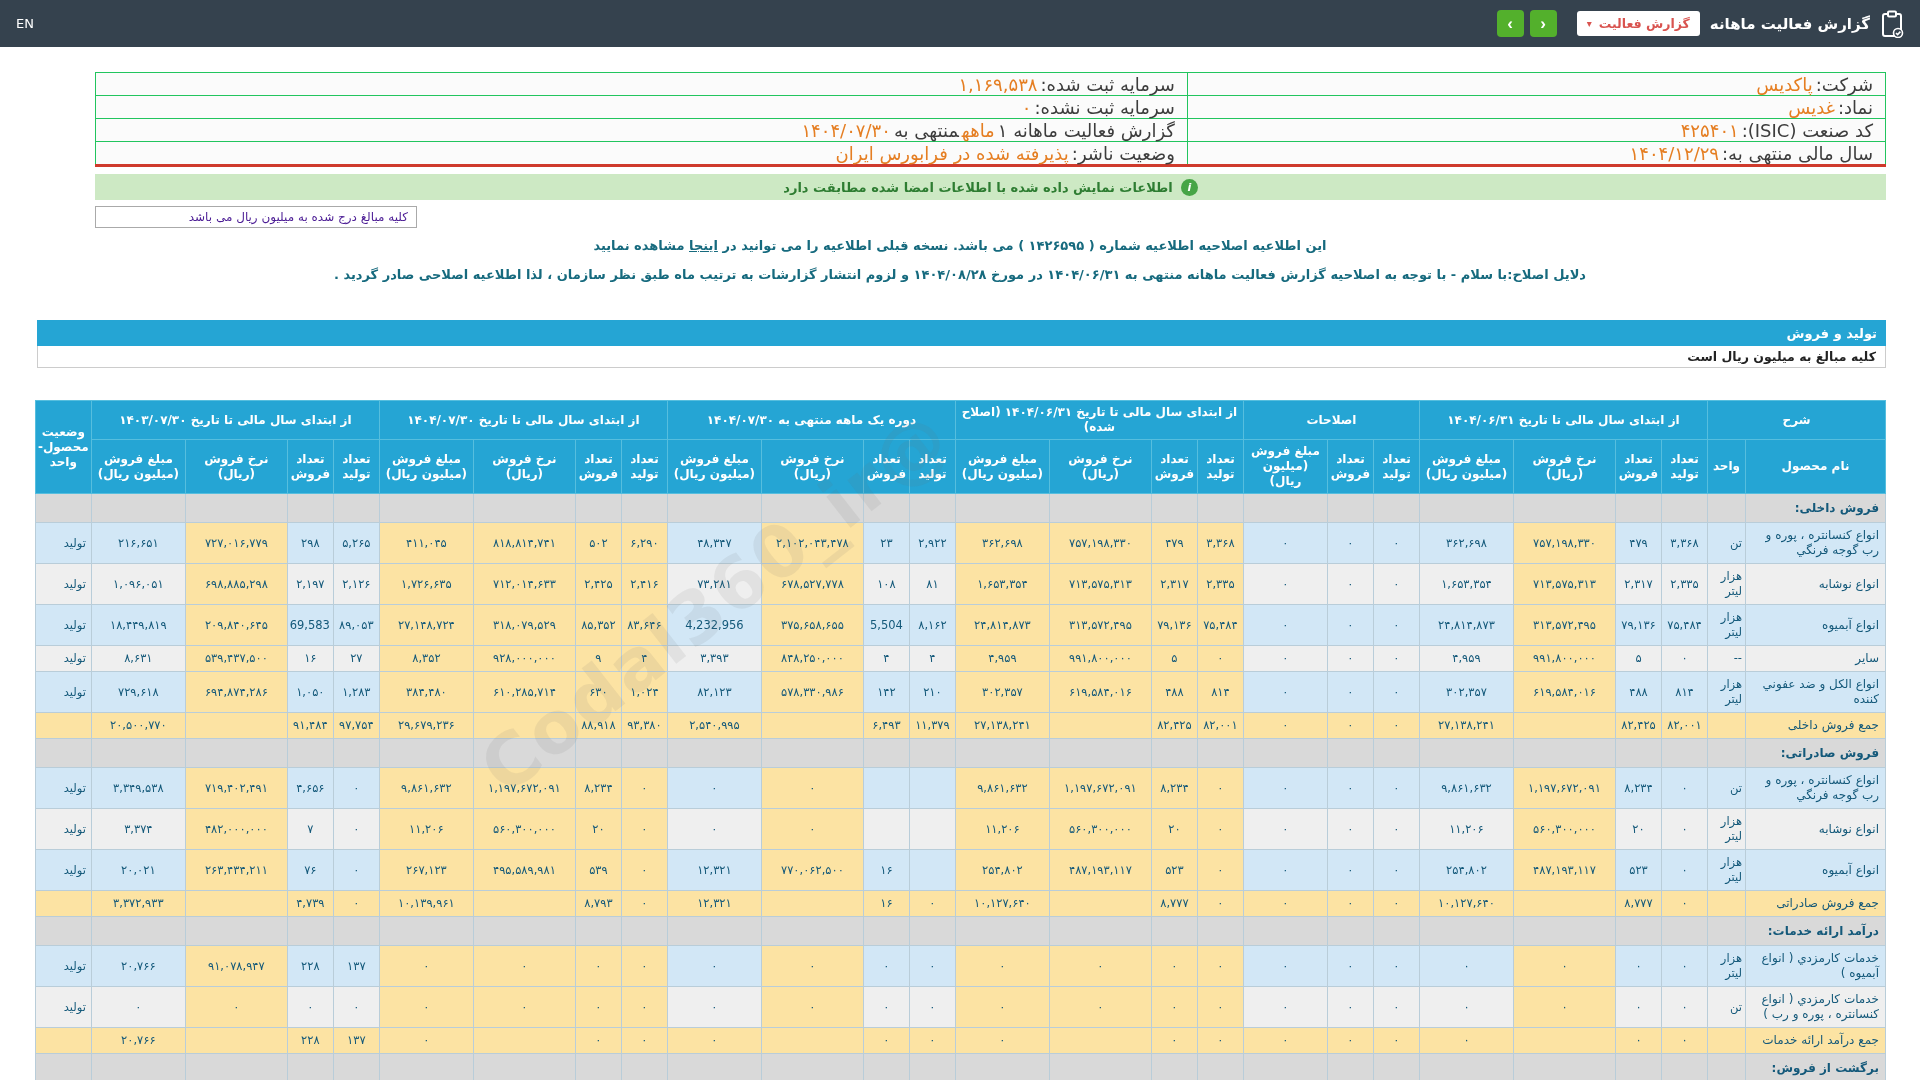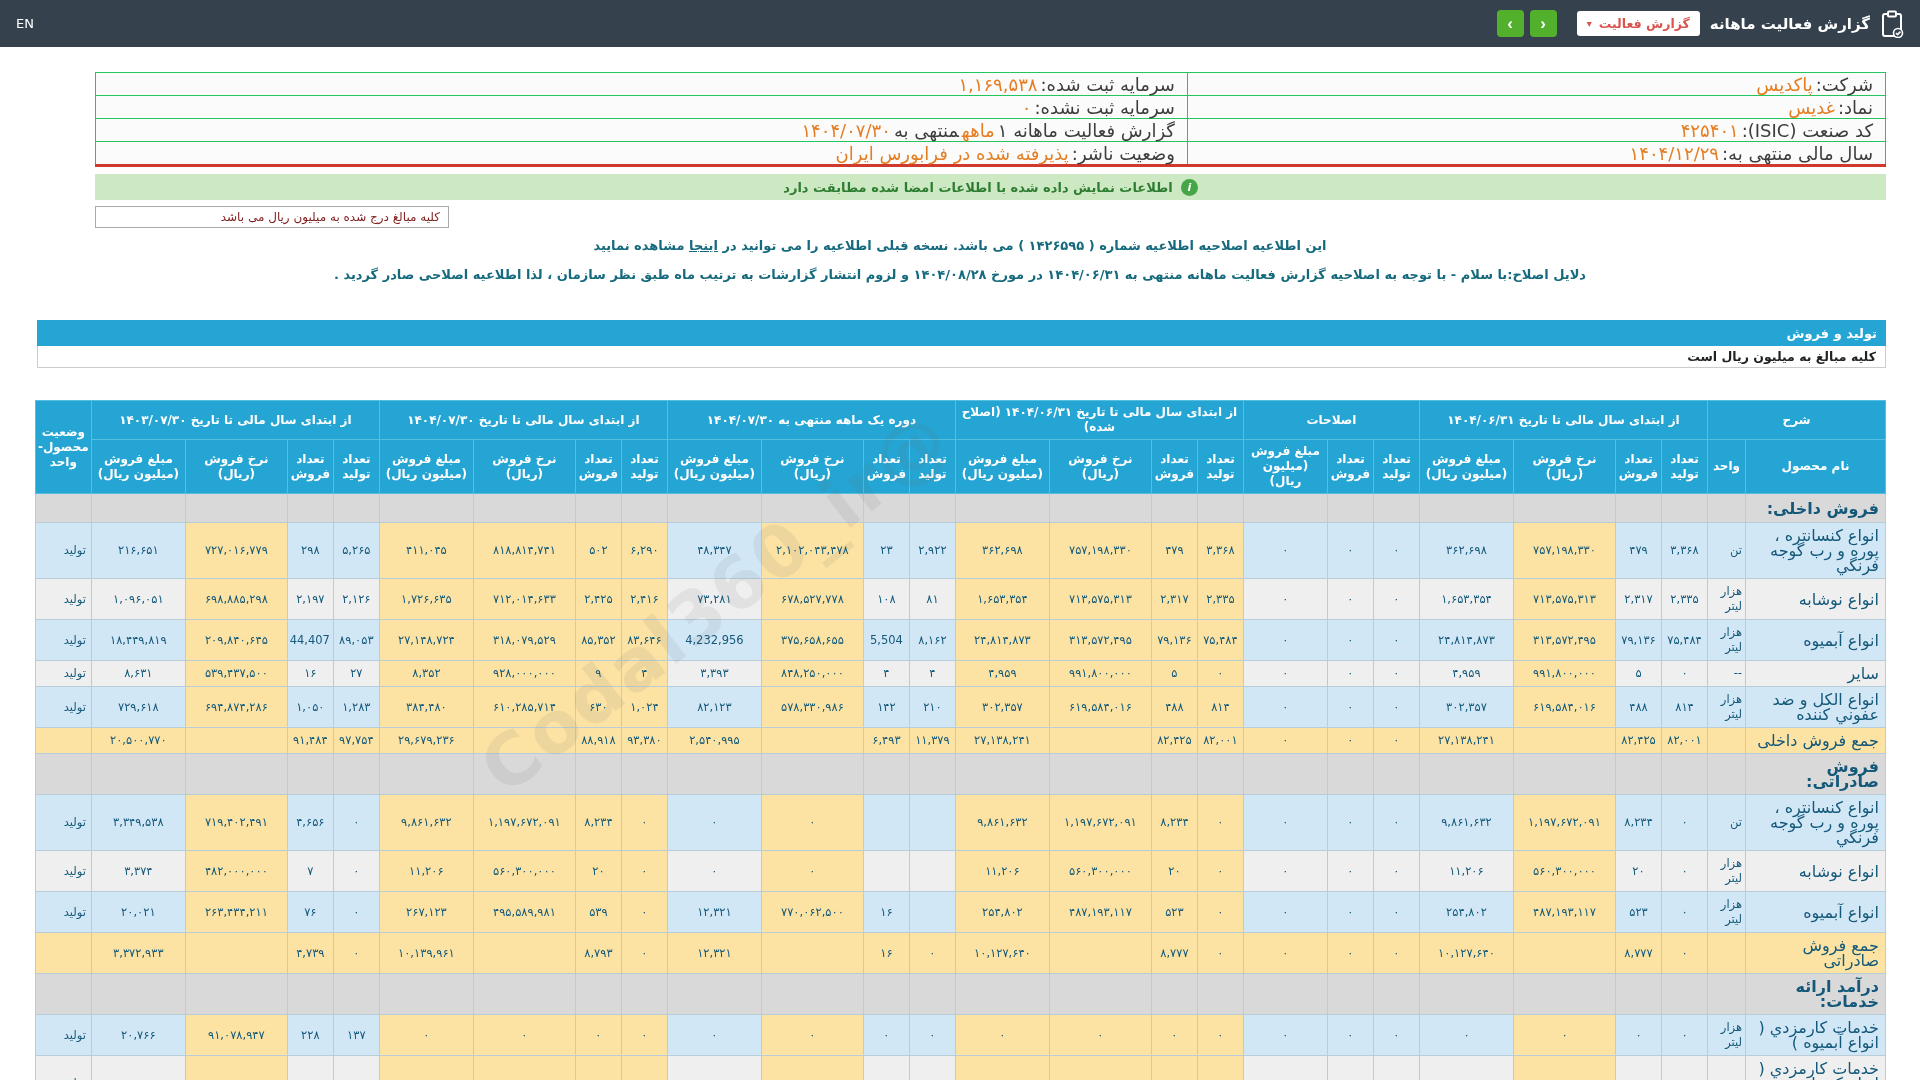--- a/index.html
+++ b/index.html
@@ -27,38 +27,38 @@
   .info-table td{height:22px;background:#fbfbfb;border:1px solid #22c55e;
     padding:0 12px;font-size:18px;color:#3d3d3d;white-space:nowrap;}
   .info-table td.c-right{width:39%;}
   .info-table td.c-left{width:61%;}
   .info-table .val{color:#e57e22;padding:0 3px;}
   
   .green-bar{margin:7px 34px 0 0;width:1791px;height:26px;background:#cde9c4;color:#2e7d32;
     font-size:13px;font-weight:bold;display:flex;align-items:center;justify-content:center;gap:8px;}
   .info-circle{width:17px;height:17px;border-radius:50%;background:#46a546;color:#fff;font-size:11px;
     font-weight:bold;font-style:italic;display:flex;align-items:center;justify-content:center;flex:0 0 17px;}
-  .amounts-box{position:absolute;left:95px;width:354px;height:22px;border:1px solid #aaa;margin-top:6px;
-    font-size:12px;color:#7f1d1d;display:flex;align-items:center;justify-content:flex-start;
+  .amounts-box{position:absolute;left:95px;width:322px;height:22px;border:1px solid #aaa;margin-top:6px;
+    font-size:12px;color:#4c1d95;display:flex;align-items:center;justify-content:flex-start;
     padding:0 8px;box-sizing:border-box;background:#fff;}
   .amounts-spacer{height:30px;}
   .note{margin:8px 40px 0 40px;text-align:center;color:#166a7e;font-weight:bold;font-size:13px;}
   .note2{margin-top:14px;}
   .note a{color:#166a7e;text-decoration:underline;cursor:pointer;}
   .blue-bar{margin:38px 34px 0 37px;height:26px;background:#25a5d4;color:#fff;font-weight:bold;
     font-size:13px;display:flex;align-items:center;padding:0 9px;box-sizing:border-box;}
   .unit-row{margin:0 34px 0 37px;height:22px;border:1px solid #ccc;border-top:none;display:flex;
     align-items:center;padding:4px 9px;box-sizing:border-box;font-size:12.5px;font-weight:bold;color:#222;background:#fff;}
   
   .main-table{margin:32px 34px 0 37px;width:1849px;border-collapse:collapse;table-layout:fixed;}
   .main-table th{background:#25a5d4;color:#fff;border:1px solid #56bede;font-size:12px;
     font-weight:bold;padding:4px 2px;line-height:15px;}
   .main-table td{border:1px solid #b9cdd9;padding:5px 3px;text-align:center;color:#14597a;
     font-size:11.5px;line-height:15px;vertical-align:middle;overflow:hidden;}
-  .main-table td.name{text-align:right;padding:5px 6px;font-size:16px;}
+  .main-table td.name{text-align:right;padding:5px 6px;font-size:12px;}
   .main-table td.unitc{font-size:11.5px;text-align:right;}
   .main-table td.status{text-align:right;padding-right:5px;}
   td.bgb{background:#d2e7f6;} td.bgg{background:#efefef;} td.bgy{background:#fce3a3;}
   tr.section td{background:#d9d9d9;height:18px;padding:2px 6px;}
   tr.section td.name{font-weight:bold;}
   
   .watermark{position:absolute;left:430px;top:560px;transform:rotate(-38deg);
     font-size:72px;font-weight:bold;color:rgba(110,110,110,0.10);pointer-events:none;letter-spacing:2px;}
 </style>
 </head>
@@ -298,21 +298,21 @@
         <td class="bgy">۲۴,۸۱۴,۸۷۳</td>
         <td class="bgb">۸,۱۶۲</td>
         <td class="bgb">5,504</td>
         <td class="bgy">۳۷۵,۶۵۸,۶۵۵</td>
         <td class="bgb">4,232,956</td>
         <td class="bgy">۸۳,۶۴۶</td>
         <td class="bgy">۸۵,۳۵۲</td>
         <td class="bgy">۳۱۸,۰۷۹,۵۲۹</td>
         <td class="bgy">۲۷,۱۴۸,۷۲۴</td>
         <td class="bgb">۸۹,۰۵۳</td>
-        <td class="bgb">44,407</td>
+        <td class="bgb">69,583</td>
         <td class="bgy">۲۰۹,۸۴۰,۶۴۵</td>
         <td class="bgb">۱۸,۴۴۹,۸۱۹</td>
         <td class="status bgb">تولید</td>
       </tr>
       <tr>
         <td class="name bgg">سایر</td>
         <td class="unitc bgg">--</td>
         <td class="bgg">۰</td>
         <td class="bgg">۵</td>
         <td class="bgy">۹۹۱,۸۰۰,۰۰۰</td>

